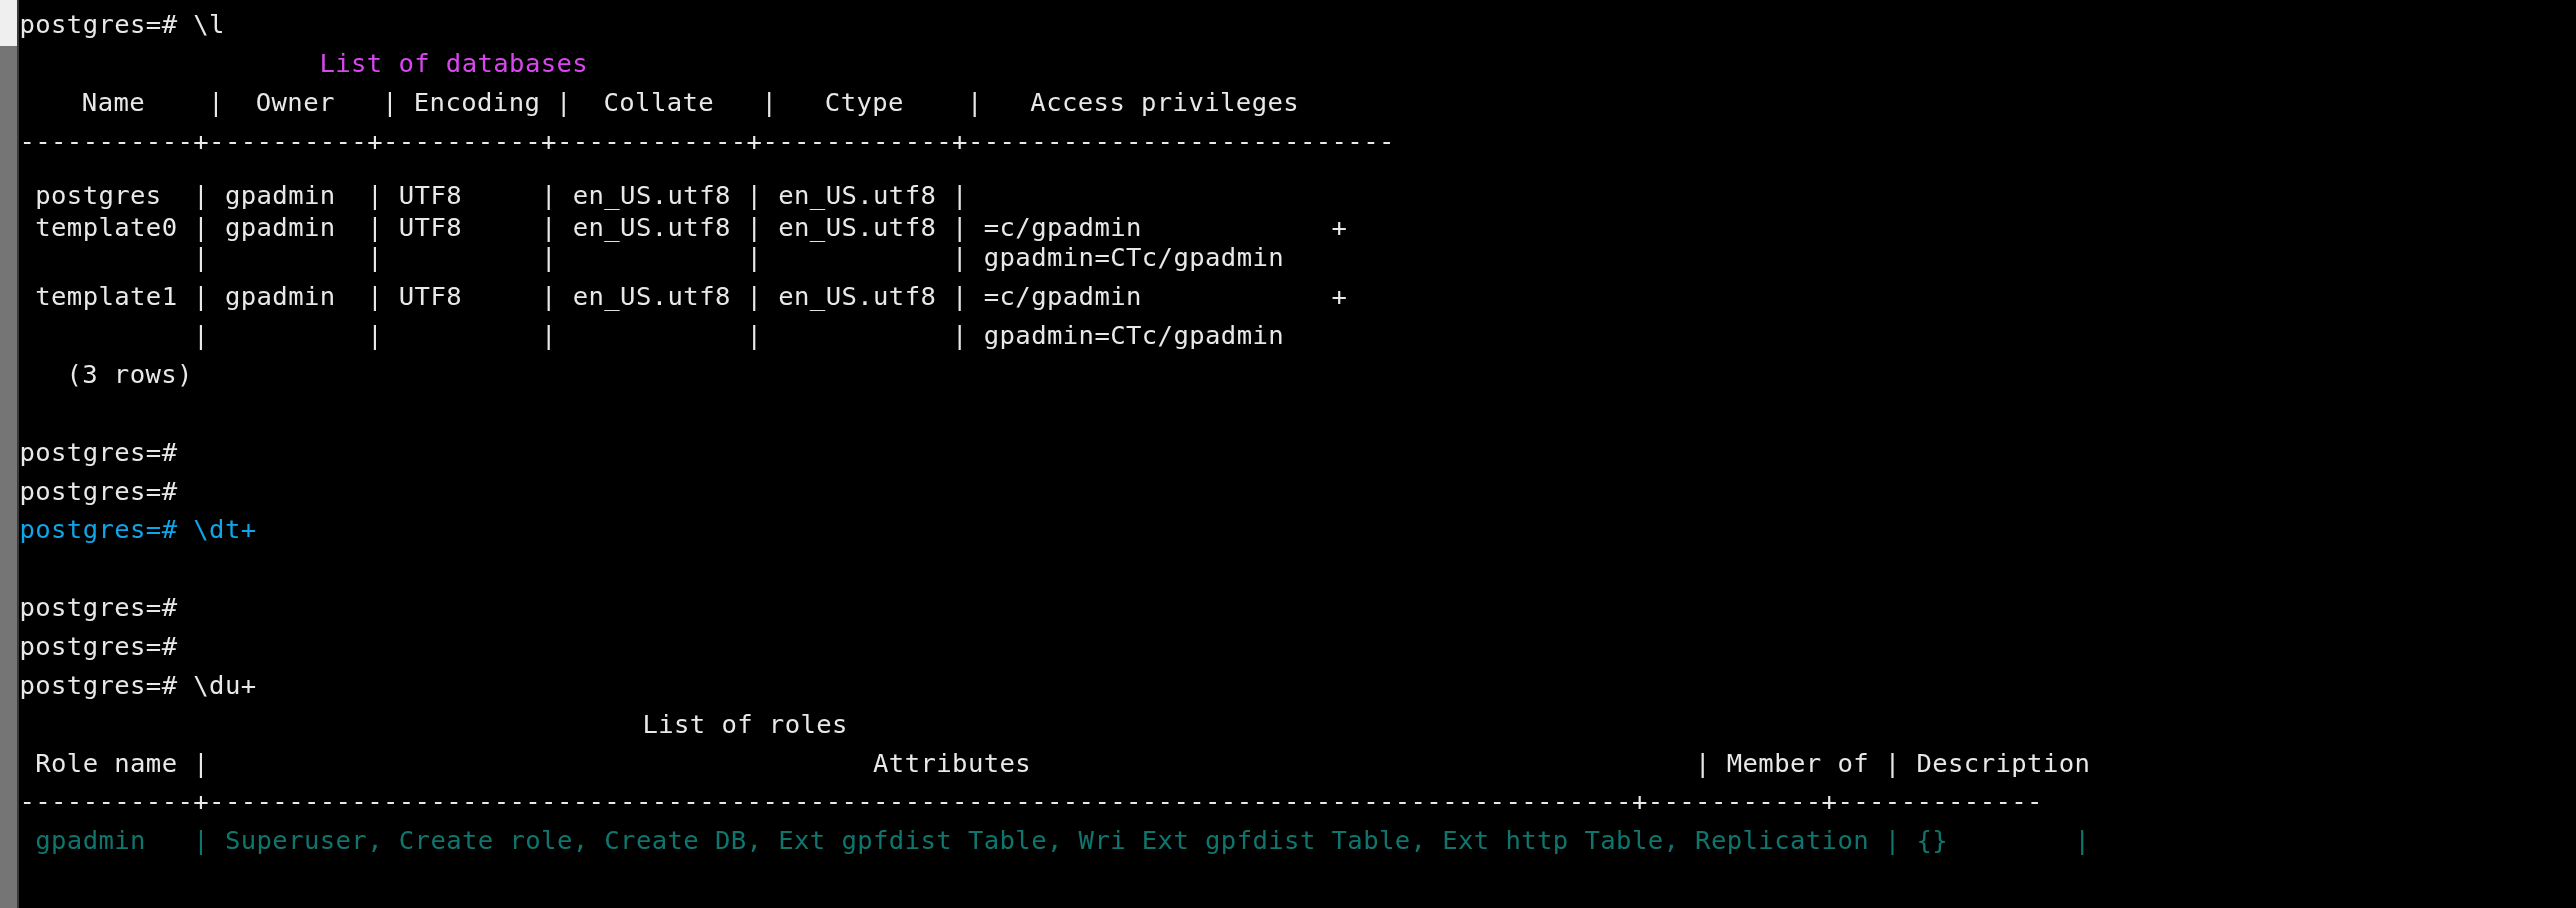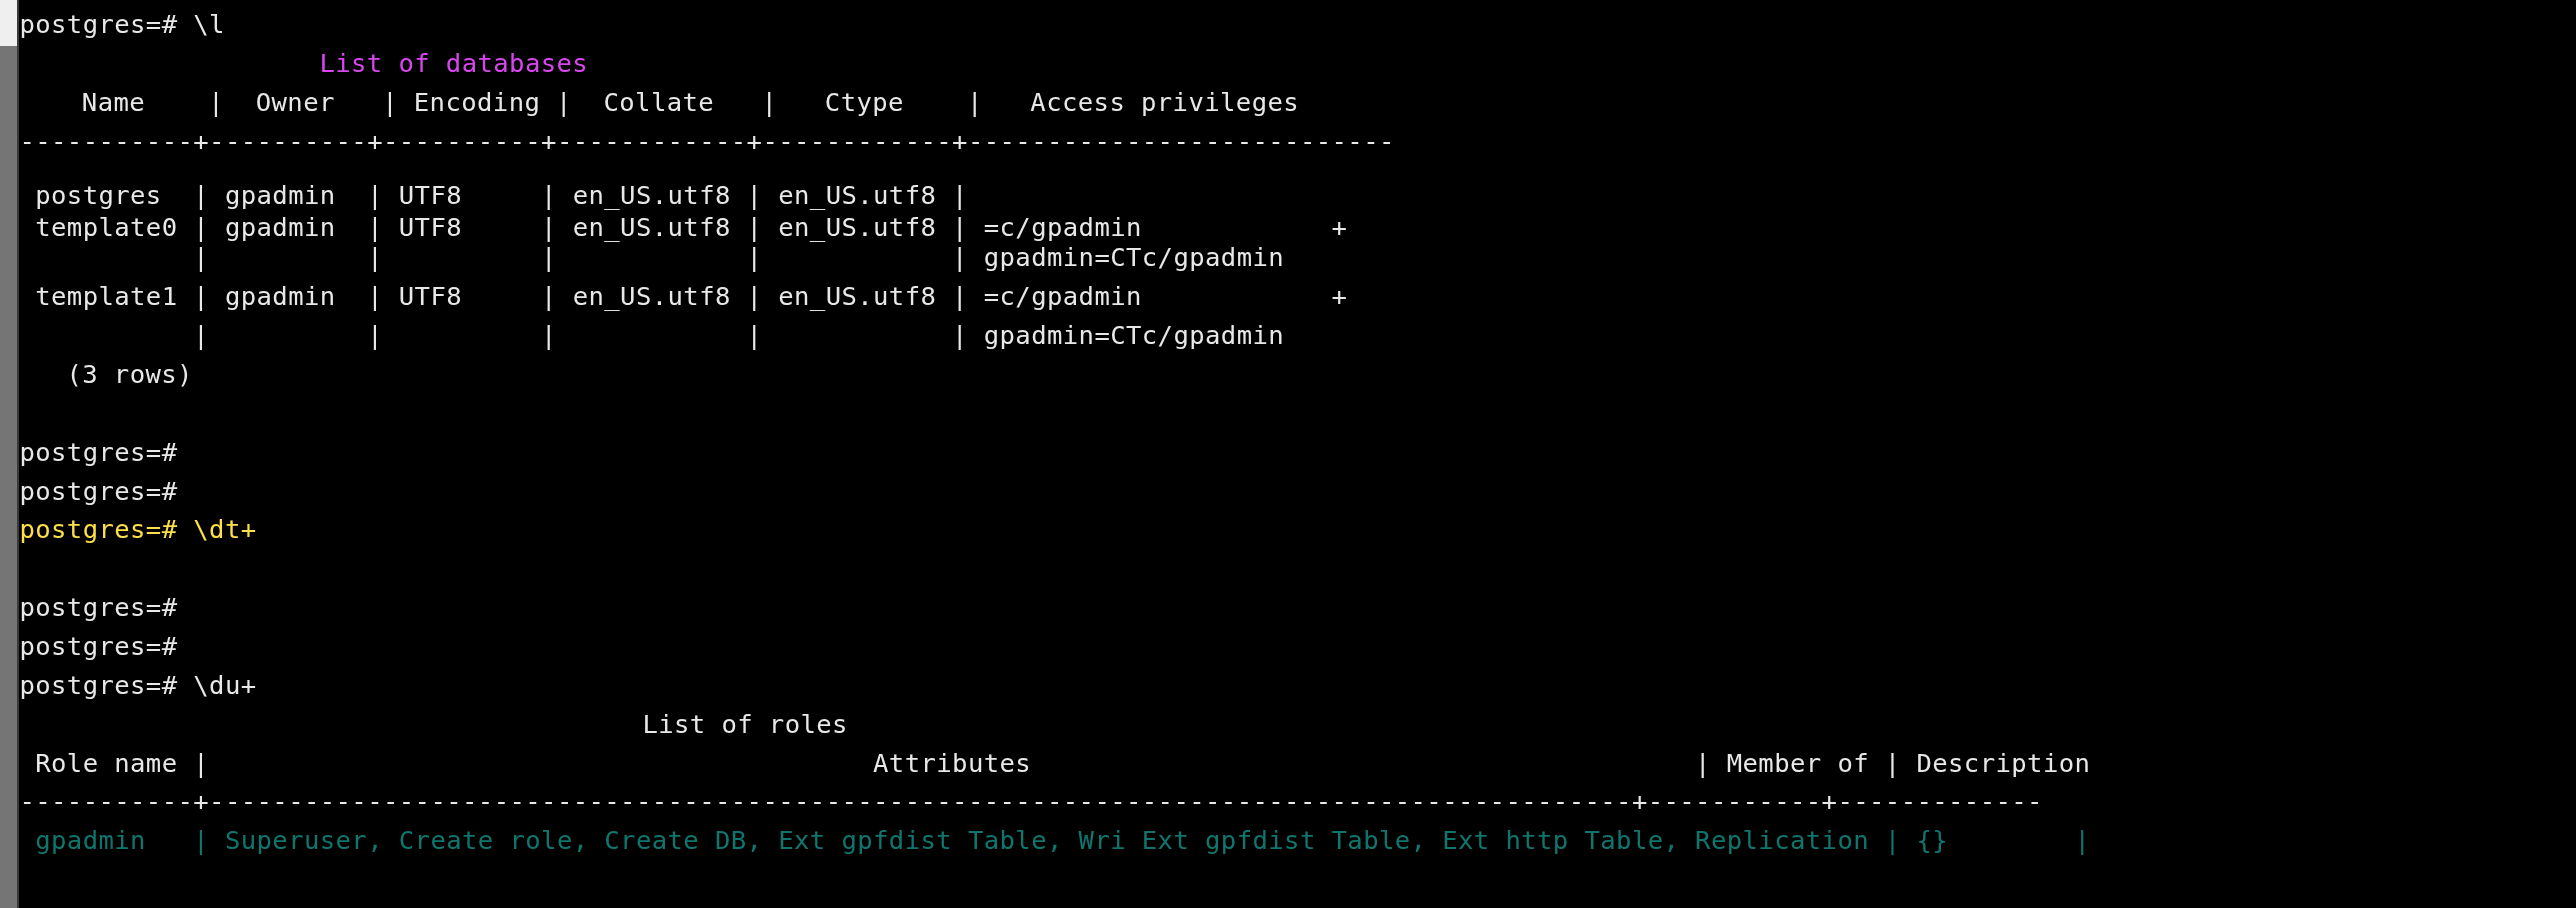--- a/index.html
+++ b/index.html
@@ -84,21 +84,21 @@
       <div class="line" style="top: 122px; left: 0px; font-size: 25.6px; line-height: 39px; color: rgb(232, 232, 232);">-----------+----------+----------+------------+------------+---------------------------</div>
       <div class="line" style="top: 161px; left: 0px; font-size: 25.6px; line-height: 39px; color: rgb(232, 232, 232); margin-top: 15px;"> postgres  | gpadmin  | UTF8     | en_US.utf8 | en_US.utf8 |</div>
       <div class="line" style="top: 200px; left: 0px; font-size: 25.6px; line-height: 39px; color: rgb(232, 232, 232); margin-top: 8px;"> template0 | gpadmin  | UTF8     | en_US.utf8 | en_US.utf8 | =c/gpadmin            +</div>
       <div class="line" style="top: 238px; left: 0px; font-size: 25.6px; line-height: 39px; color: rgb(232, 232, 232);">           |          |          |            |            | gpadmin=CTc/gpadmin</div>
       <div class="line" style="top: 277px; left: 0px; font-size: 25.6px; line-height: 39px; color: rgb(232, 232, 232);"> template1 | gpadmin  | UTF8     | en_US.utf8 | en_US.utf8 | =c/gpadmin            +</div>
       <div class="line" style="top: 316px; left: 0px; font-size: 25.6px; line-height: 39px; color: rgb(232, 232, 232);">           |          |          |            |            | gpadmin=CTc/gpadmin</div>
       <div class="line" style="top: 355px; left: 0px; font-size: 25.6px; line-height: 39px; color: rgb(232, 232, 232); margin-left: 47px;">(3 rows)</div>
       <div class="line" style="top: 394px; left: 0px; font-size: 25.6px; line-height: 39px; color: rgb(232, 232, 232);"></div>
       <div class="line" style="top: 433px; left: 0px; font-size: 25.6px; line-height: 39px; color: rgb(232, 232, 232);">postgres=#</div>
       <div class="line" style="top: 472px; left: 0px; font-size: 25.6px; line-height: 39px; color: rgb(232, 232, 232);">postgres=#</div>
-      <div class="line" style="top: 510px; left: 0px; font-size: 25.6px; line-height: 39px; color: #fde047;">postgres=# \dt+</div>
+      <div class="line" style="top: 510px; left: 0px; font-size: 25.6px; line-height: 39px; color: #0ea5e9;">postgres=# \dt+</div>
       <div class="line" style="top: 588px; left: 0px; font-size: 25.6px; line-height: 39px; color: rgb(232, 232, 232);">postgres=#</div>
       <div class="line" style="top: 627px; left: 0px; font-size: 25.6px; line-height: 39px; color: rgb(232, 232, 232);">postgres=#</div>
       <div class="line" style="top: 666px; left: 0px; font-size: 25.6px; line-height: 39px; color: rgb(232, 232, 232);">postgres=# \du+</div>
       <div class="line" style="top: 705px; left: 623px; font-size: 25.6px; line-height: 39px; color: rgb(232, 232, 232);">List of roles</div>
       <div class="line" style="top: 744px; left: 0px; font-size: 25.6px; line-height: 39px; color: rgb(232, 232, 232); text-align: center;"> Role name |                                          Attributes                                          | Member of | Description</div>
       <div class="line" style="top: 782px; left: 0px; font-size: 25.6px; line-height: 39px; color: rgb(232, 232, 232);">-----------+------------------------------------------------------------------------------------------+-----------+-------------</div>
       <div class="line" style="top: 821px; left: 0px; font-size: 25.6px; line-height: 39px; color: #0f766e;"> gpadmin   | Superuser, Create role, Create DB, Ext gpfdist Table, Wri Ext gpfdist Table, Ext http Table, Replication | {}        |</div>
       <div class="line" style="top: 860px; left: 0px; font-size: 25.6px; line-height: 39px; color: rgb(232, 232, 232);"></div>
       <div class="line" style="top: 899px; left: 0px; font-size: 25.6px; line-height: 39px; color: rgb(232, 232, 232);">postgres=#</div>
     </div>

